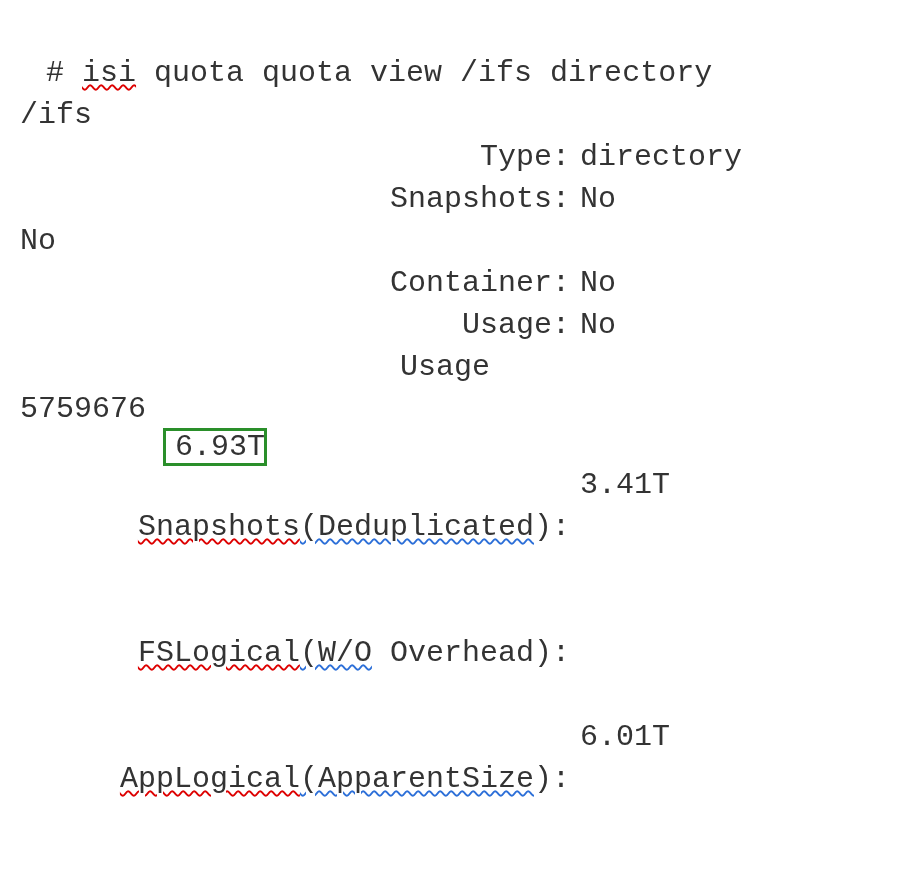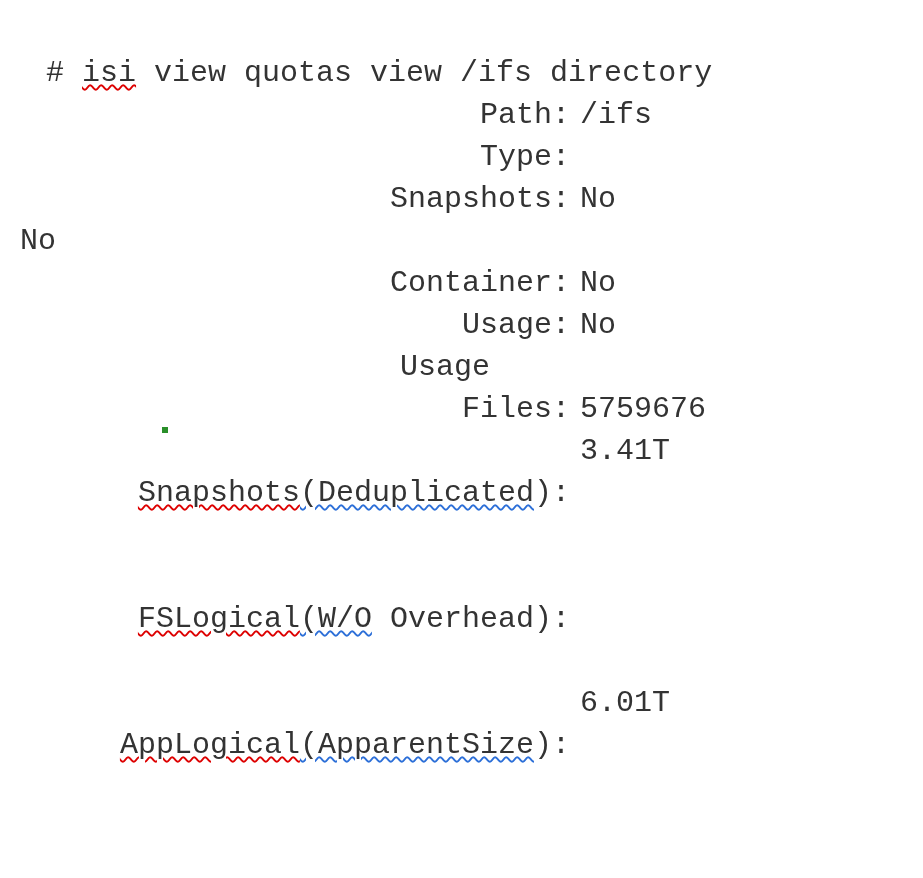--- a/index.html
+++ b/index.html
@@ -55,30 +55,30 @@
     .row-wrap {
       display: flex;
       justify-content: flex-start;
     }
     .spacer-left { display:inline-block; }
   </style>
 </head>
 <body>
 
 <div class="line">
-  <span># </span><span class="spell-red">isi</span><span> view quotas view /ifs directory</span>
+  <span># </span><span class="spell-red">isi</span><span> quota quota view /ifs directory</span>
 </div>
 
 <div class="row">
-  <div class="label-col">Path:</div>
   <div class="val-col">/ifs</div>
 </div>
 
 <div class="row">
   <div class="label-col">Type:</div>
+  <div class="val-col">directory</div>
 </div>
 
 <div class="row">
   <div class="label-col">Snapshots:</div>
   <div class="val-col">No</div>
 </div>
 
 <div class="row">
   <div class="val-col">No</div>
 </div>
@@ -92,27 +92,27 @@
   <div class="label-col">Usage:</div>
   <div class="val-col">No</div>
 </div>
 
 <div class="row">
   <div class="label-col" style="width:480px;">Usage</div>
   <div class="val-col"></div>
 </div>
 
 <div class="row">
-  <div class="label-col">Files:</div>
   <div class="val-col">5759676</div>
 </div>
 
 <div class="row-wrap">
   <span class="spacer-left" style="width:155px;"></span>
   <span class="box-green">
+    <span style="padding-left:10px; white-space:pre;">6.93T</span>
   </span>
 </div>
 
 <div class="row">
   <div class="label-col">
     <span class="spell-red">Snapshots</span><span class="spell-blue">(Deduplicated</span><span>):</span>
   </div>
   <div class="val-col">3.41T</div>
 </div>
 

